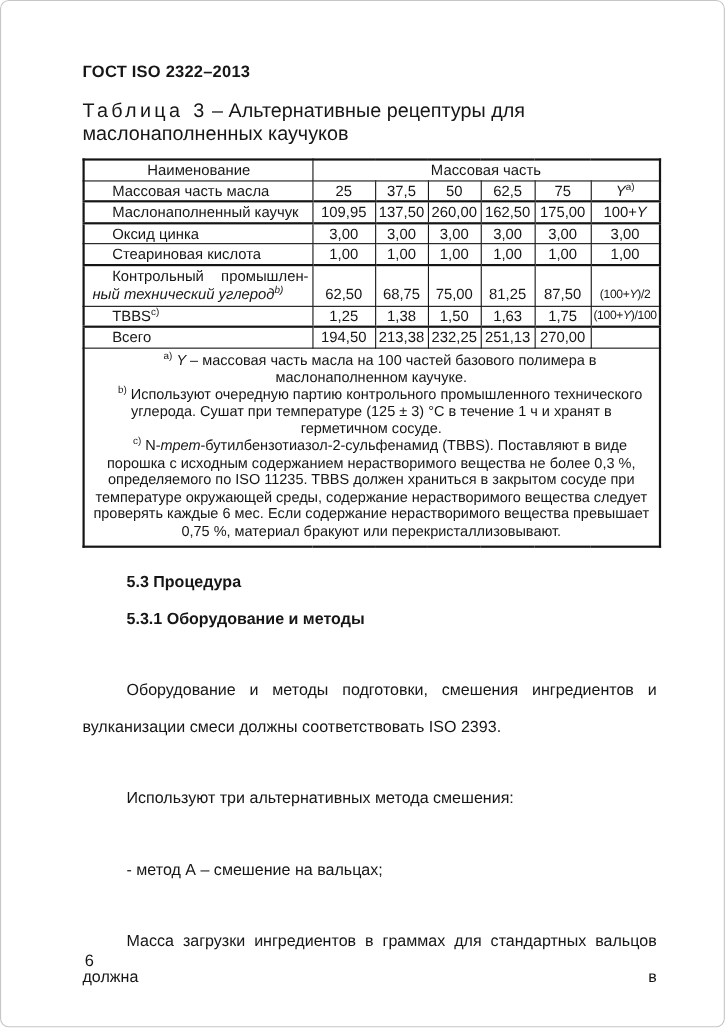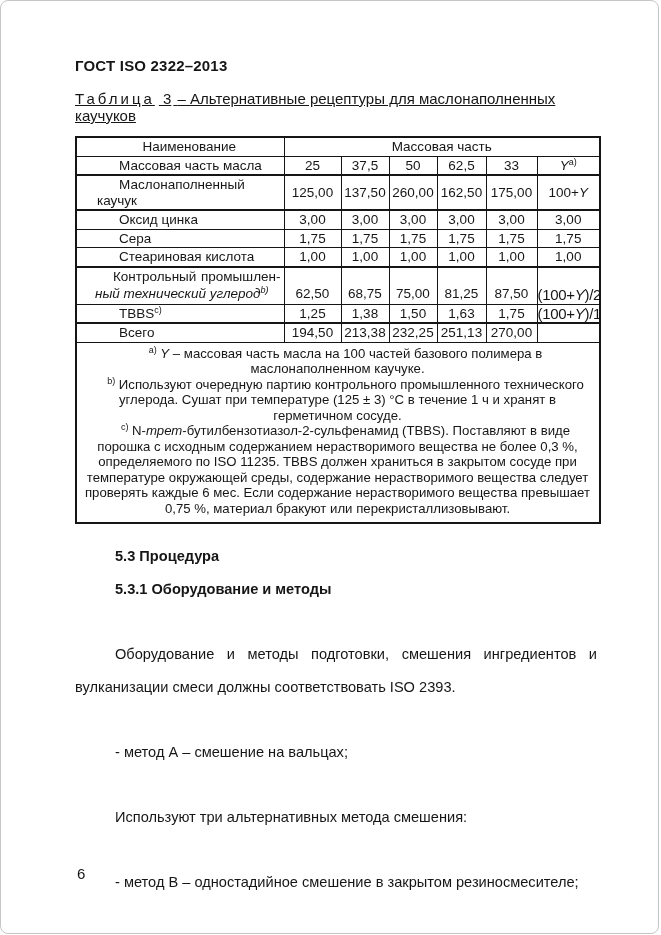--- a/index.html
+++ b/index.html
@@ -12,21 +12,21 @@
     border-radius:8px;
     overflow:hidden;
     font-family:"Liberation Sans", sans-serif;
     color:#161616;
   }
   .content{padding:56px 64px 0 74px;}
   .doc-header{
     font-size:15px;font-weight:bold;letter-spacing:.2px;
     margin:0 0 16px 0;
   }
-  .caption{font-size:15px;margin:0 0 12px 0;text-decoration:underline;}
+  .caption{font-size:18px;margin:0 0 12px 0;}
   .caption .spaced{letter-spacing:3px;margin-right:4px;}
   .caption .num{margin-right:2px;}
 
   table.t{
     border-collapse:collapse;
     border:2px solid #151515;
     width:524px;
     font-size:13.5px;
     table-layout:fixed;
   }
@@ -34,31 +34,31 @@
     border:1px solid #151515;
     text-align:center;
     vertical-align:middle;
     padding:1px 2px;
     line-height:15.5px;
     white-space:nowrap;
     overflow:hidden;
   }
   table.t td.lbl{
     text-align:left;
-    padding-left:20px;
+    padding-left:3px;
     text-indent:22px;
     white-space:normal;
   }
   table.t td.hc{text-align:center;text-indent:0;}
   table.t tr.thick td{border-bottom-width:2px;}
-  table.t td.two{text-indent:0;padding:0 3px 2px 18px;}
+  table.t td.two{text-indent:0;padding:0 3px 2px 7px;}
   .two .l1{text-align:justify;text-align-last:justify;padding-left:18px;line-height:17px;}
   .two .l2{text-align:left;line-height:17px;font-style:italic;}
   table.t td.vb{vertical-align:bottom;padding-bottom:2px;}
-  table.t td.tight{font-size:15px;letter-spacing:-0.3px;padding:1px 0;}
+  table.t td.tight{font-size:11px;letter-spacing:-0.3px;padding:1px 0;}
   sup{font-size:9px;line-height:0;vertical-align:super;}
 
   td.fn-cell{
     text-align:justify;
     white-space:normal !important;
     padding:3px 5px 6px 4px !important;
     line-height:18.6px;
     font-size:13.2px;
   }
   p.fn{margin:0;text-indent:16px;}
@@ -102,49 +102,40 @@
         <tr>
           <td class="lbl hc">Наименование</td>
           <td colspan="6">Массовая часть</td>
         </tr>
           <tr class="thick">
             <td class="lbl">Массовая часть масла</td>
             <td>25</td>
             <td>37,5</td>
             <td>50</td>
             <td>62,5</td>
-            <td>33</td>
+            <td>75</td>
             <td><i>Y</i><sup>a)</sup></td>
           </tr>
           <tr class="thick">
             <td class="lbl">Маслонаполненный каучук</td>
-            <td>125,00</td>
+            <td>109,95</td>
             <td>137,50</td>
             <td>260,00</td>
             <td>162,50</td>
             <td>175,00</td>
             <td>100+<i>Y</i></td>
           </tr>
           <tr>
             <td class="lbl">Оксид цинка</td>
             <td>3,00</td>
             <td>3,00</td>
             <td>3,00</td>
             <td>3,00</td>
             <td>3,00</td>
             <td>3,00</td>
-          </tr>
-          <tr>
-            <td class="lbl">Сера</td>
-            <td>1,75</td>
-            <td>1,75</td>
-            <td>1,75</td>
-            <td>1,75</td>
-            <td>1,75</td>
-            <td>1,75</td>
           </tr>
           <tr class="thick">
             <td class="lbl">Стеариновая кислота</td>
             <td>1,00</td>
             <td>1,00</td>
             <td>1,00</td>
             <td>1,00</td>
             <td>1,00</td>
             <td>1,00</td>
           </tr>
@@ -185,21 +176,20 @@
               <p class="fn"><sup>c)</sup> N-<i>трет</i>-бутилбензотиазол-2-сульфенамид (TBBS). Поставляют в виде порошка с исходным содержанием нерастворимого вещества не более 0,3 %, определяемого по ISO 11235. TBBS должен храниться в закрытом сосуде при температуре окружающей среды, содержание нерастворимого вещества следует проверять каждые 6 мес. Если содержание нерастворимого вещества превышает 0,75 %, материал бракуют или перекристаллизовывают.</p>
             </td>
           </tr>
         </tbody>
     </table>
 
     <div class="body" id="body-sections">
         <div class="bh">5.3 Процедура</div>
         <div class="bh">5.3.1 Оборудование и методы</div>
         <div class="bp">Оборудование и методы подготовки, смешения ингредиентов и вулканизации смеси должны соответствовать ISO 2393.</div>
+        <div class="bp">Используют три альтернативных метода смешения:</div>
         <div class="bp">- метод А – смешение на вальцах;</div>
-        <div class="bp">Используют три альтернативных метода смешения:</div>
-        <div class="bp">- метод В – одностадийное смешение в закрытом резиносмесителе;</div>
         <div class="bp cont">Масса загрузки ингредиентов в граммах для стандартных вальцов должна в</div>
       </div>
   </div>
 
   <div class="page-num">6</div>
 </div>
 
 </body></html>

